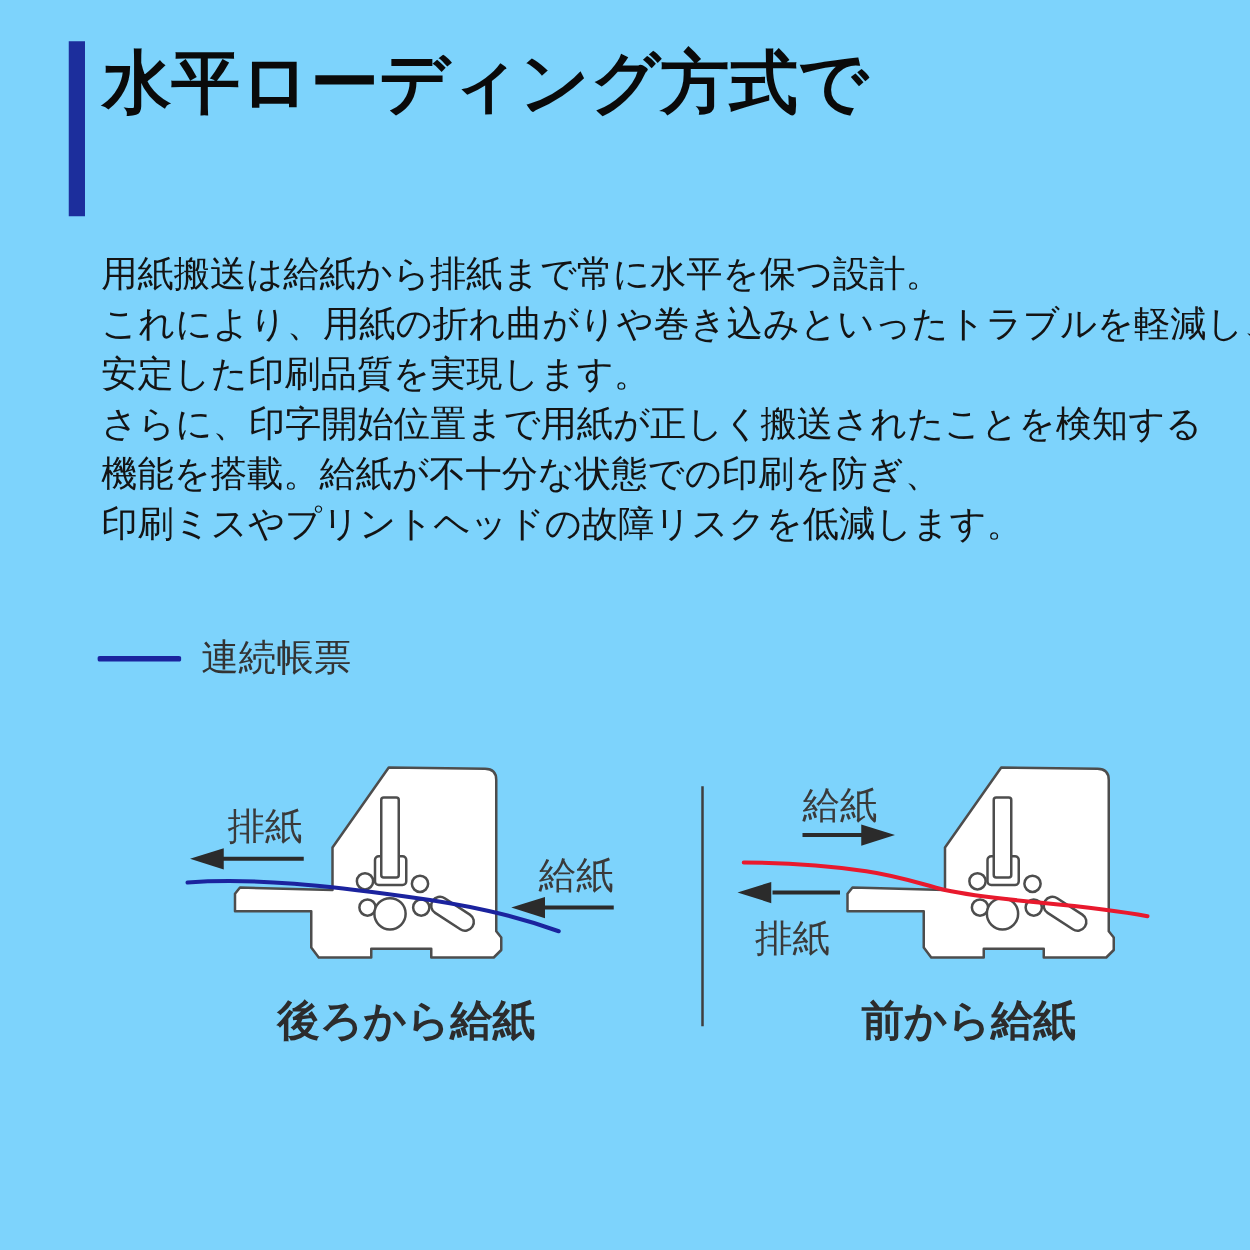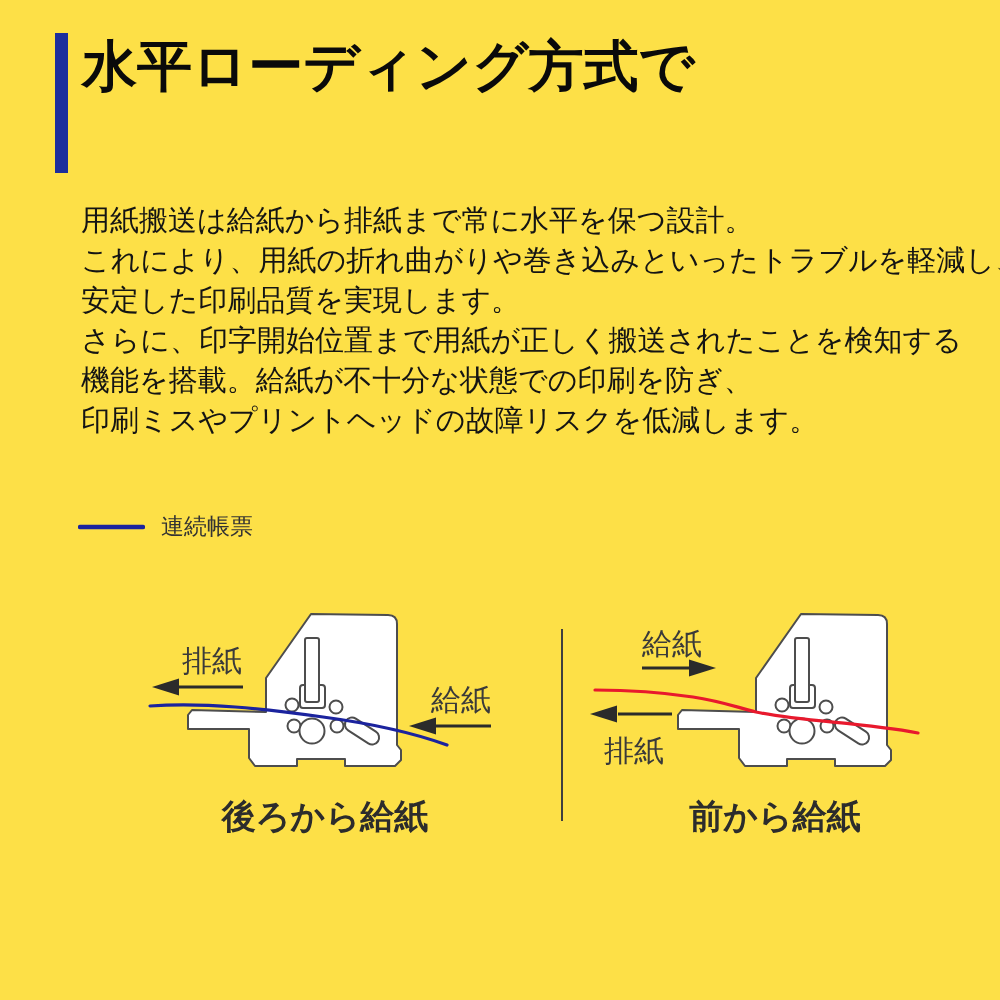--- a/index.html
+++ b/index.html
@@ -1,33 +1,33 @@
 <!DOCTYPE html>
 <html><head>
 <meta charset="utf-8">
 <style>
   html,body{margin:0;padding:0;background:#fff;}
   body{font-family:"Liberation Sans", sans-serif;}
-  #page{position:relative;width:1000px;height:1000px;background:#fde047;overflow:hidden;}
+  #page{position:relative;width:1000px;height:1000px;background:#7dd3fc;overflow:hidden;}
 
   
   .heading{position:absolute;left:55px;top:33px;display:flex;align-items:stretch;}
   .accent-bar{width:13px;height:140px;background:#1c2e9c;flex:0 0 auto;}
   .heading-text{margin-left:14px;font-size:55px;line-height:67px;font-weight:bold;
     color:#0a0a0a;letter-spacing:0px;white-space:nowrap;}
 
   
   .body-text{position:absolute;left:81px;top:200px;font-size:29px;line-height:40px;
     color:#141414;white-space:nowrap;}
 
   
   .legend{position:absolute;left:78px;top:512px;}
   .legend-row{display:flex;align-items:center;height:29px;}
   .legend-swatch{width:67px;height:29px;flex:0 0 auto;}
-  .legend-label{margin-left:16px;font-size:23px;color:#333333;}
+  .legend-label{margin-left:16px;font-size:30px;color:#333333;}
 
   
   .panel{position:absolute;top:598px;}
   .panel-left{left:75px;}
   .panel-right{left:550px;}
   .divider{position:absolute;left:561px;top:629px;width:2px;height:192px;background:#3f3f3f;}
 
   svg text{font-family:"Liberation Sans", sans-serif;}
   .dir-label{font-size:30px;fill:#3a3a3a;}
   .caption{font-size:34px;fill:#2c2c2c;font-weight:600;}

